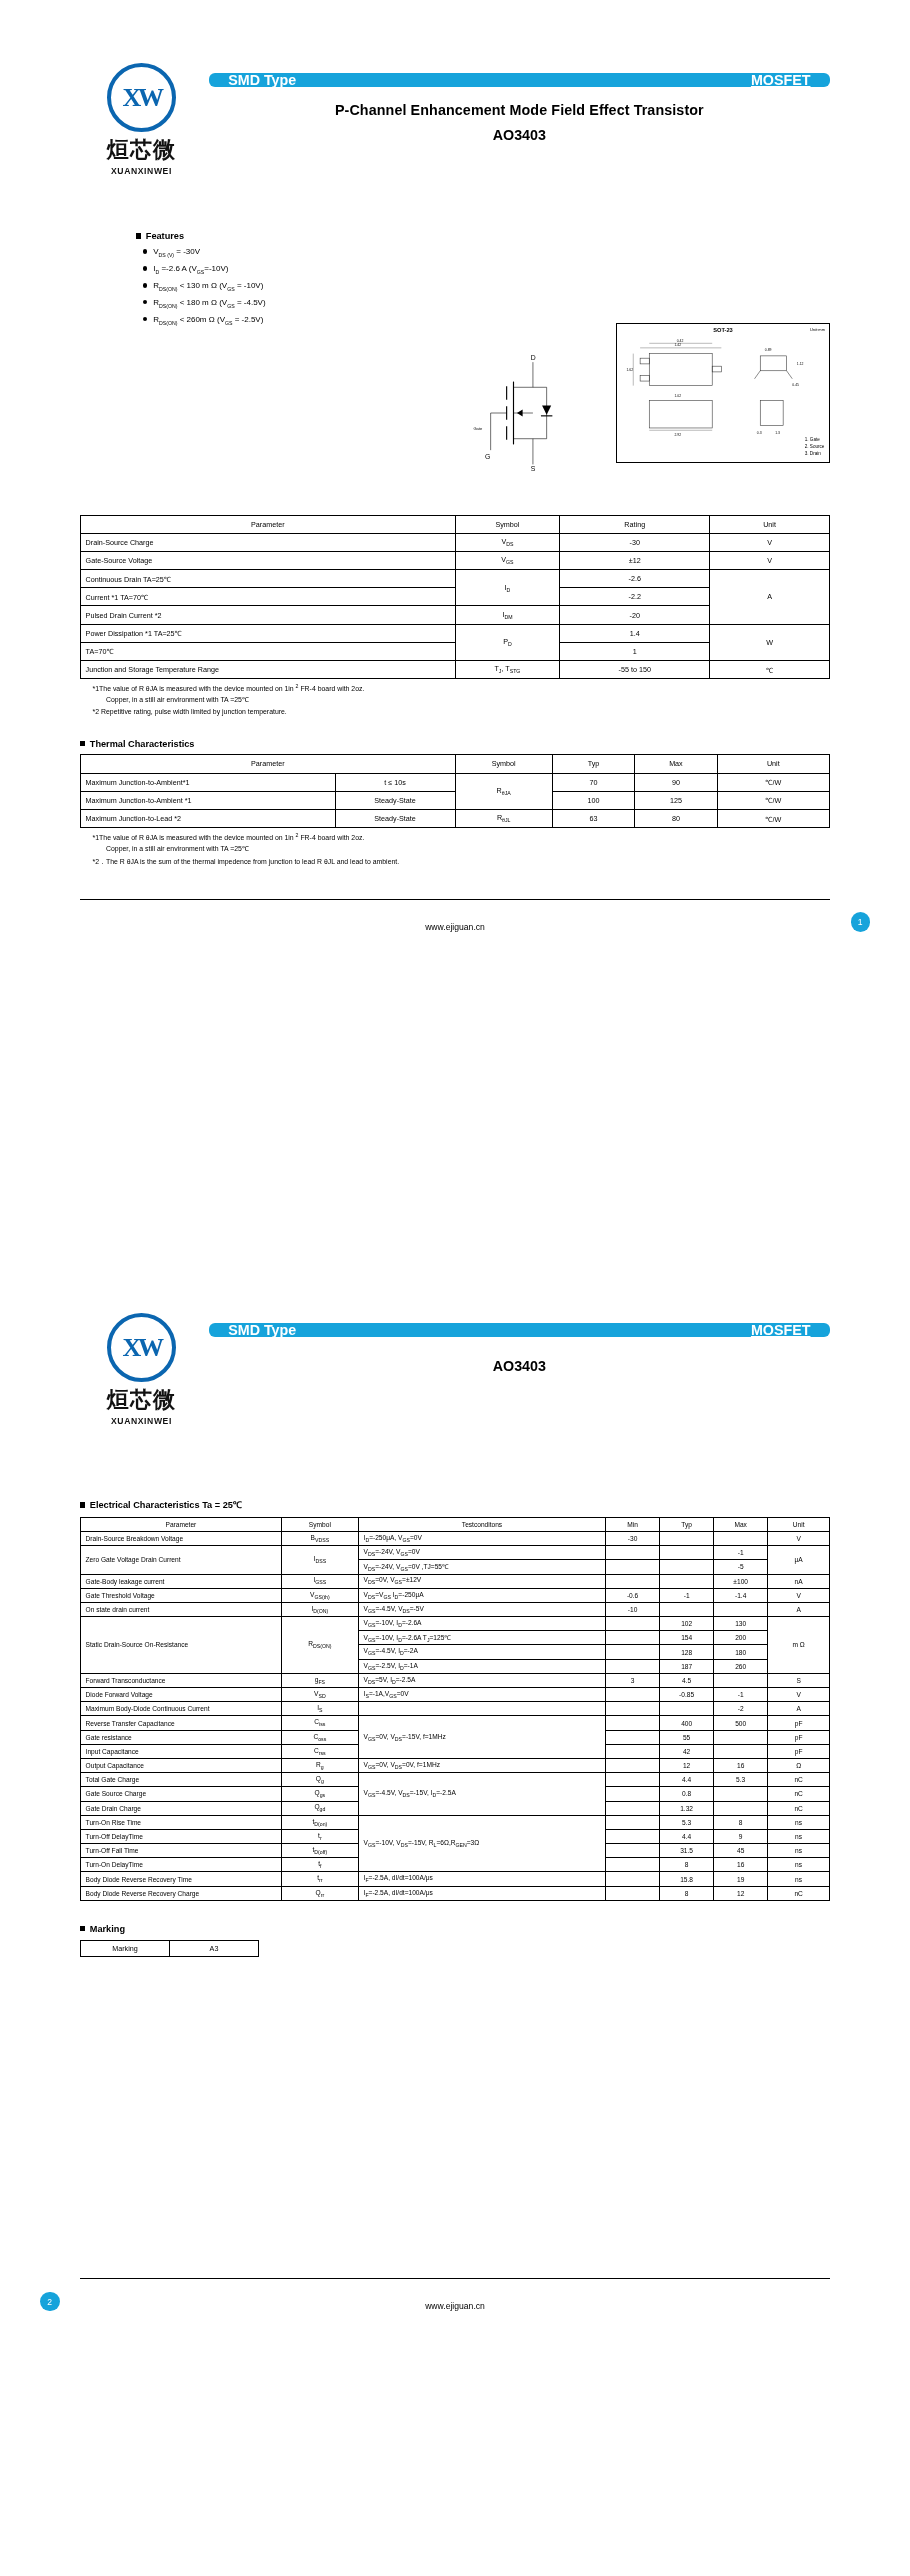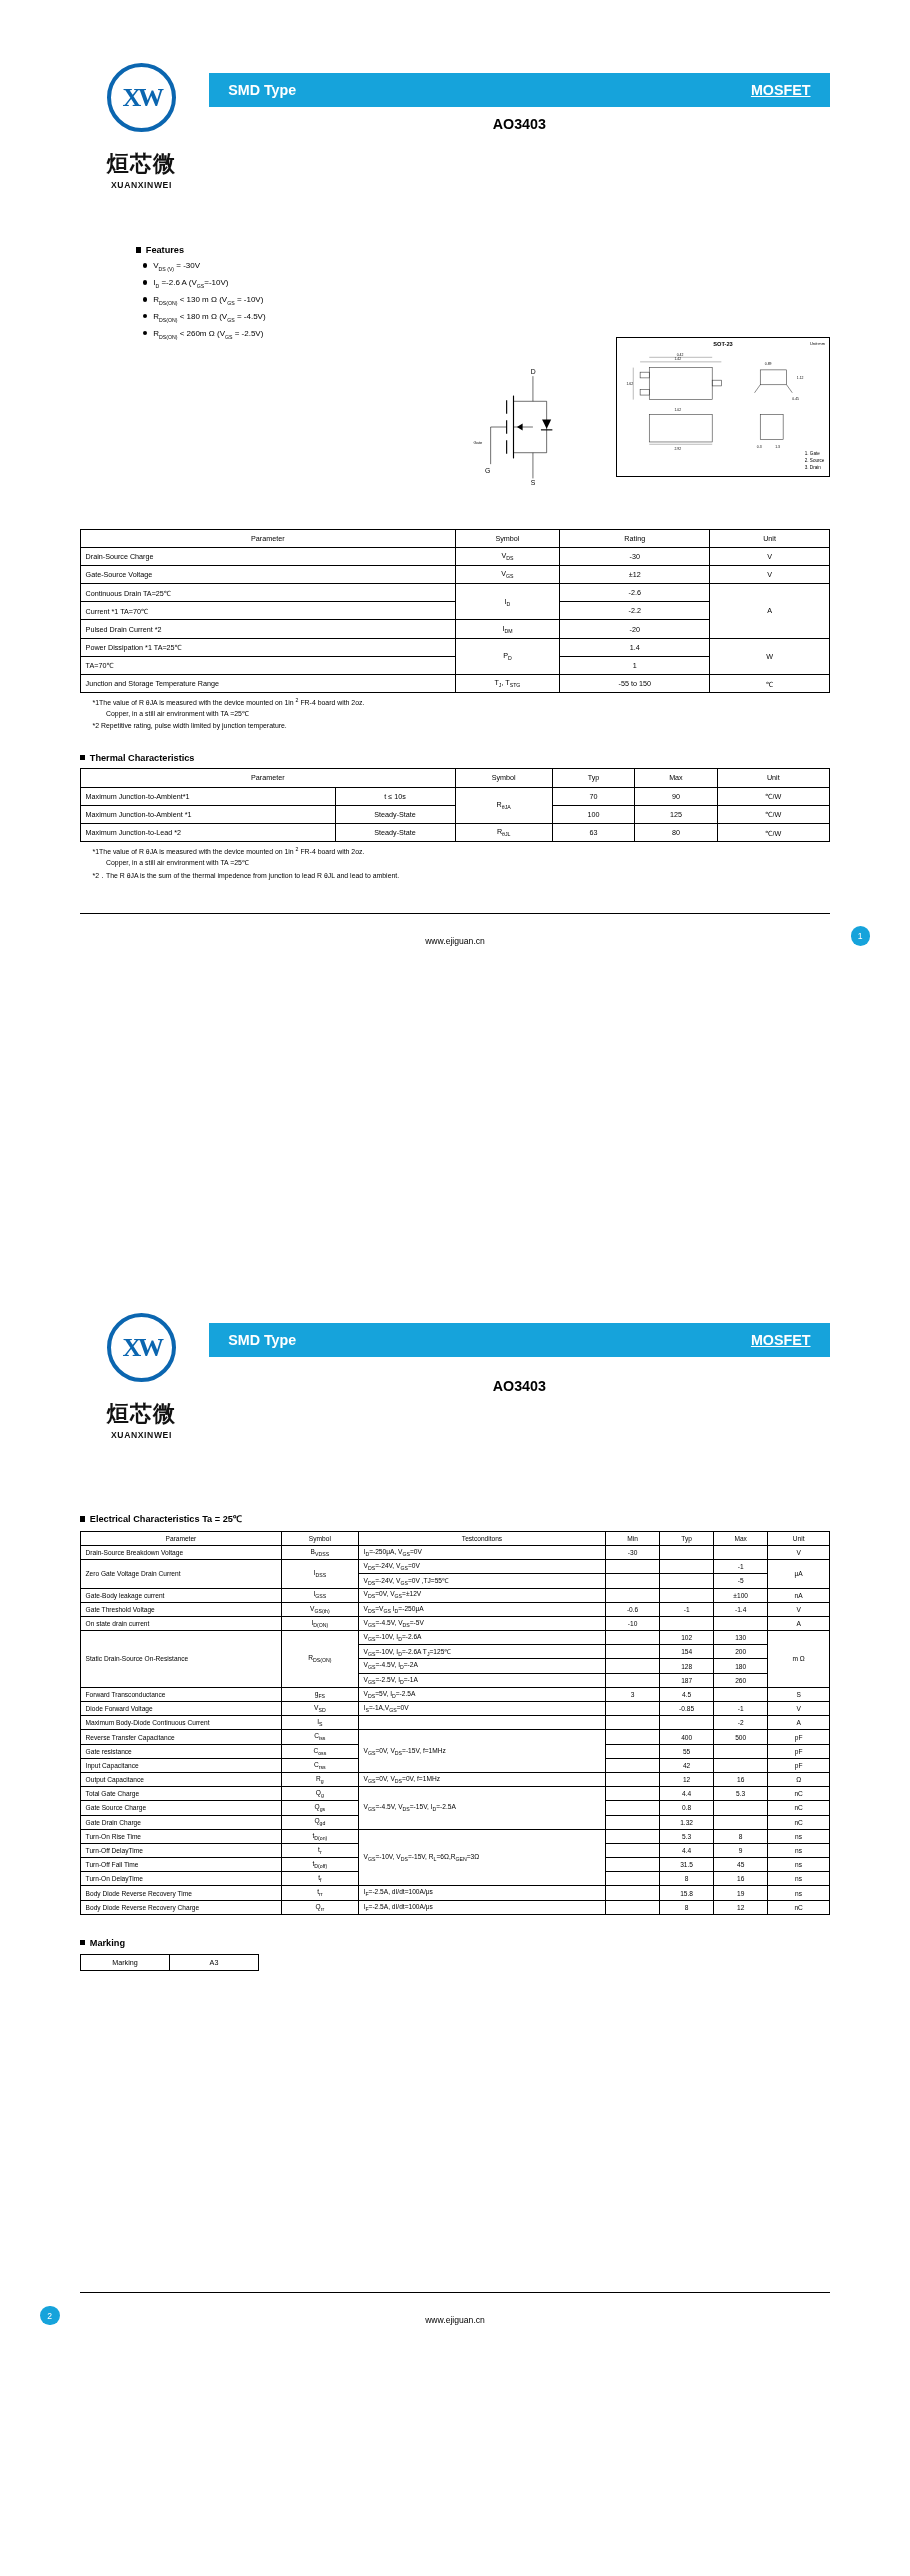--- a/index.html
+++ b/index.html
@@ -6,24 +6,24 @@
   body{width:910px;font-family:"Liberation Sans",sans-serif;color:#000;}
   .page{width:910px;position:relative;box-sizing:border-box;padding:8px 80px;}
   .page1{height:1271px;}
   .page2{height:1305px;}
 
   
   .hdr{display:flex;align-items:flex-start;padding-top:55px;}
   .logo{width:123px;flex:0 0 123px;text-align:center;}
   .logo .circle{width:69px;height:69px;border-radius:50%;border:4px solid #0b66b0;margin:0 auto;display:flex;align-items:center;justify-content:center;box-sizing:border-box;}
   .logo .circle .xw{font-family:"Liberation Serif",serif;font-weight:bold;font-size:26px;color:#0b66b0;letter-spacing:-3.4px;}
-  .logo .cn{font-size:22px;font-weight:bold;color:#111;margin-top:17px;letter-spacing:1.1px;}
+  .logo .cn{font-size:22px;font-weight:bold;color:#111;margin-top:3px;letter-spacing:1.1px;}
   .logo .py{font-size:8.6px;font-weight:bold;color:#111;letter-spacing:0.6px;margin-top:1.1px;}
   .hdrright{flex:1;padding-left:5.7px;}
-  .bluebar{background:#16a3db;height:34px;display:flex;align-items:center;justify-content:space-between;padding:0 19.5px;box-sizing:border-box;margin-top:10.3px;}
+  .bluebar{background:#16a3db;height:14px;display:flex;align-items:center;justify-content:space-between;padding:0 19.5px;box-sizing:border-box;margin-top:10.3px;border-radius:6px;}
   .bluebar .l{color:#fff;font-size:14.3px;font-weight:bold;}
   .bluebar .r{color:#fff;font-size:14.3px;font-weight:bold;text-decoration:underline;}
   .subtitle{font-size:14.3px;font-weight:bold;text-align:center;margin-top:15px;letter-spacing:0.1px;}
   .partno{font-size:14.3px;font-weight:bold;text-align:center;margin-top:9.2px;}
 
   
   .sect-title{font-size:9.2px;font-weight:bold;margin:0 0 5.7px 0;}
   .sect-title .sq{display:inline-block;width:5.2px;height:5.2px;background:#000;margin-right:4.6px;vertical-align:0.6px;}
   .features{margin-top:55px;padding-left:56px;}
   .features ul{list-style:none;margin:3.4px 0 0 6.9px;padding:0;}
@@ -75,20 +75,21 @@
         <span class="xw">XW</span>
       </div>
       <div class="cn">烜芯微</div>
       <div class="py">XUANXINWEI</div>
     </div>
     <div class="hdrright">
       <div class="bluebar">
         <span class="l">SMD Type</span>
         <span class="r">MOSFET</span>
       </div>
+      <div class="subtitle">P-Channel Enhancement Mode Field Effect Transistor</div>
       <div class="partno">AO3403</div>
     </div>
   </div>
 
   <div class="features">
     <div class="sect-title"><span class="sq"></span><span>Features</span></div>
     <ul id="features-list">
         <li><span class="dot"></span>V<sub>DS (V)</sub> = -30V</li>
         <li><span class="dot"></span>I<sub>D</sub> =-2.6 A (V<sub>GS</sub>=-10V)</li>
         <li><span class="dot"></span>R<sub>DS(ON)</sub> &lt; 130 m Ω  (V<sub>GS</sub> = -10V)</li>

